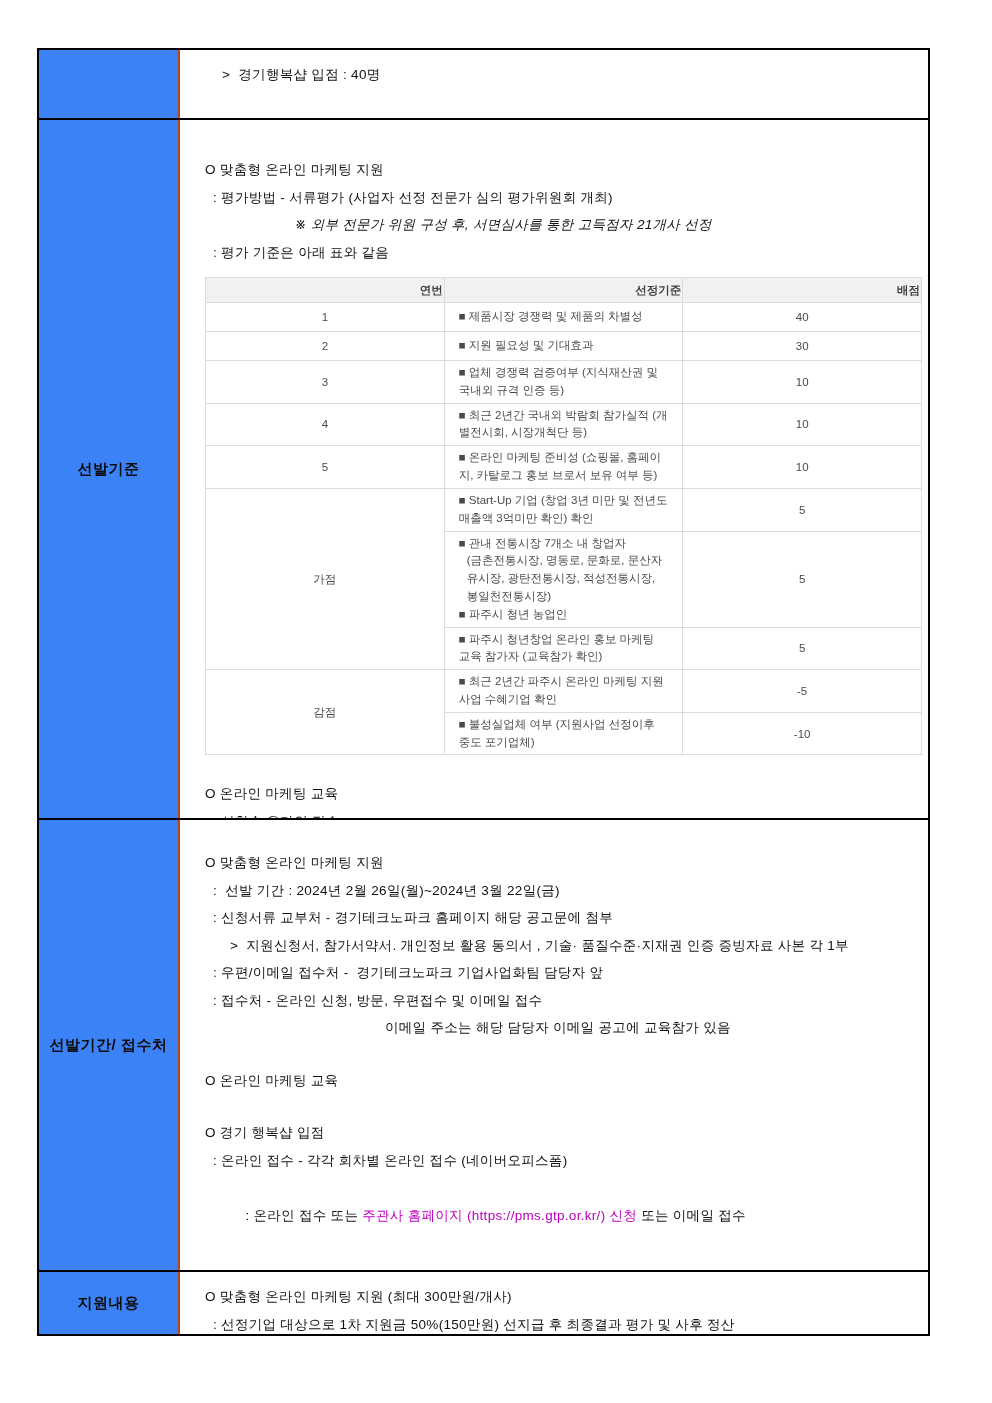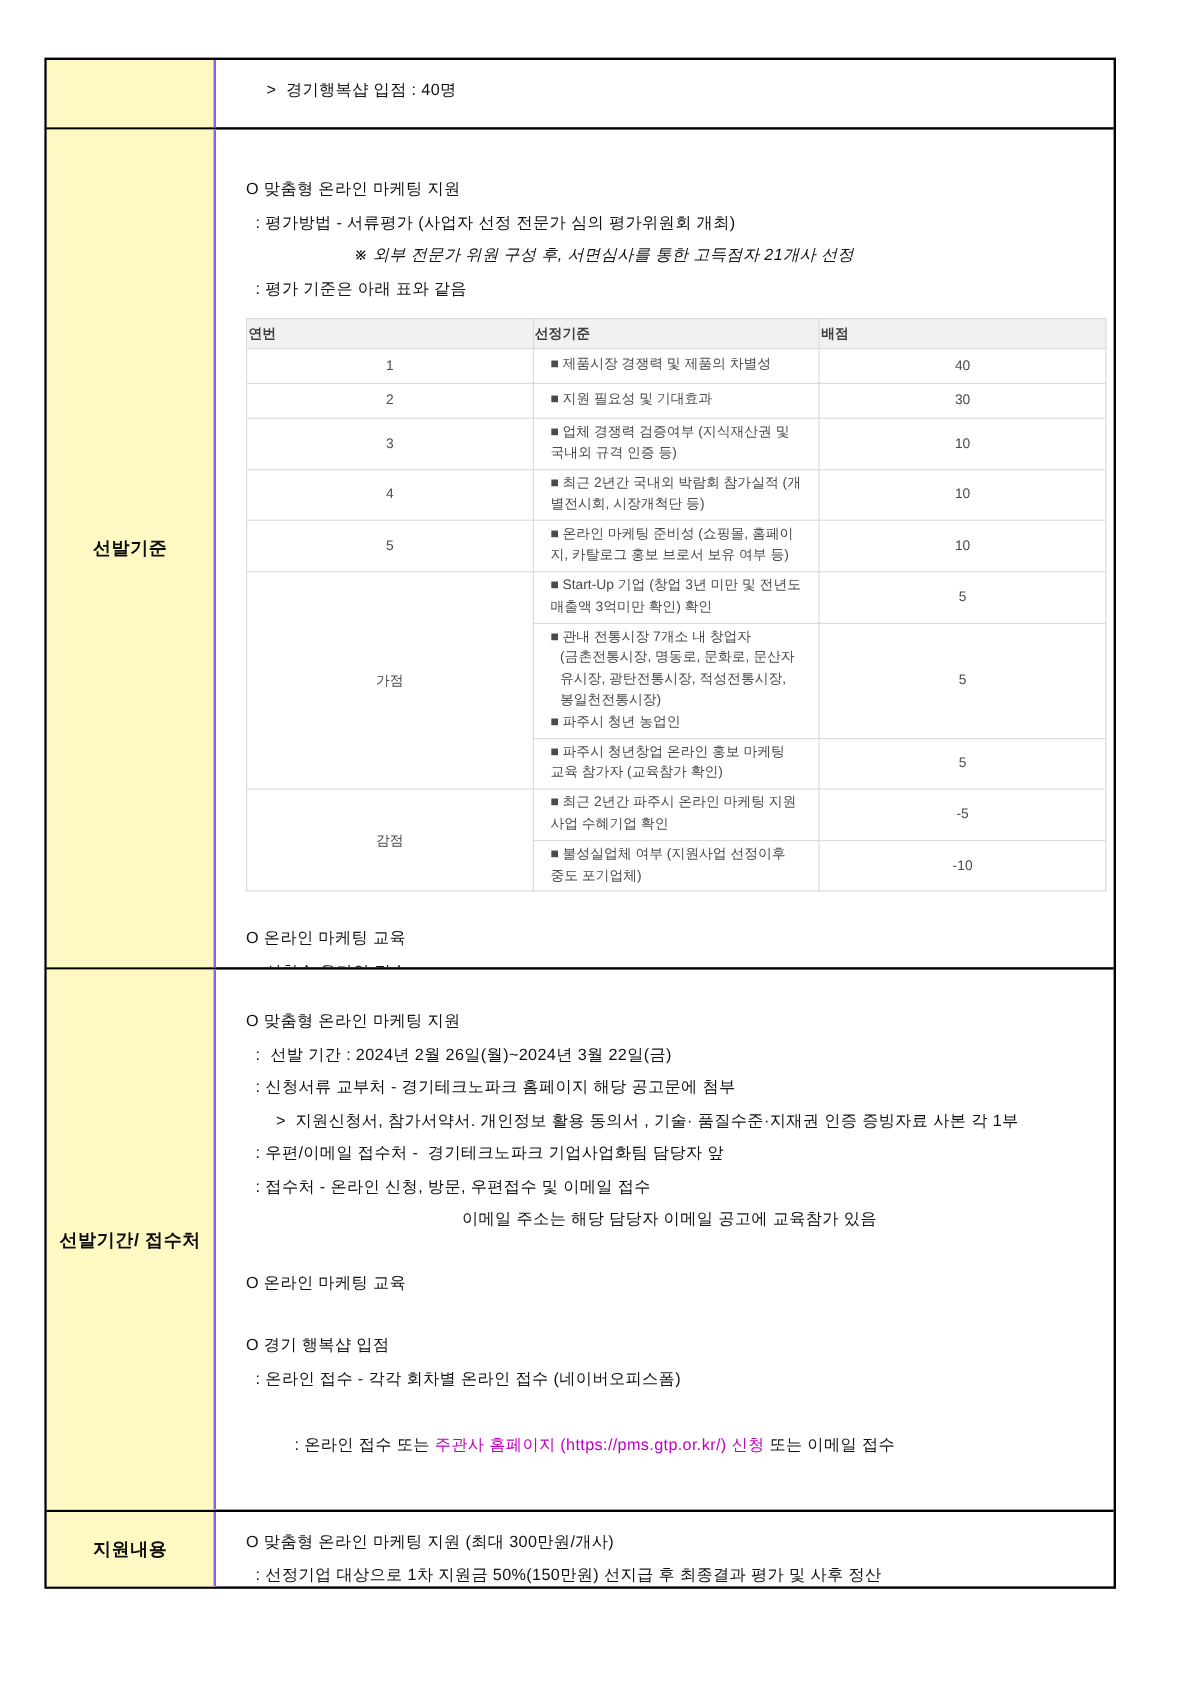--- a/index.html
+++ b/index.html
@@ -6,27 +6,27 @@
   body{
     width:992px;height:1403px;background:#ffffff;position:relative;
     font-family:"Liberation Sans","DejaVu Sans",sans-serif;color:#111111;
   }
   .doc-table{
     position:absolute;left:37px;top:48px;width:893px;
     border:2px solid #000000;box-sizing:border-box;background:#ffffff;
   }
   .row{display:flex;box-sizing:border-box;}
   .row + .row{border-top:2px solid #000000;}
-  .r1{height:56px;}
+  .r1{height:68px;}
   .r2{height:700px;}
   .r3{height:452px;}
   .r4{height:64px;}
   .label-cell{
     flex:0 0 141px;width:141px;box-sizing:border-box;
-    background:#fef9c3;border-right:2px solid #8b5cf6;
+    background:#3b82f6;border-right:2px solid #c2410c;
     display:flex;align-items:center;justify-content:center;
     font-weight:bold;font-size:15px;color:#0d0d0d;letter-spacing:0.5px;
     text-align:center;
   }
   .content-cell{flex:1;position:relative;box-sizing:border-box;overflow:hidden;}
   .ln{
     font-size:13.5px;line-height:27.5px;color:#121212;
     white-space:pre-wrap;letter-spacing:0.3px;
   }
   .ind-o{padding-left:25px;}        
@@ -44,21 +44,21 @@
   
   table.score{
     border-collapse:collapse;margin:11px 0 0 25px;width:717px;
     font-size:11.5px;color:#4A4A4A;table-layout:fixed;
   }
   table.score th,table.score td{
     border:1px solid #DCDCDC;box-sizing:border-box;
   }
   table.score th{
     background:#F1F1F1;font-weight:bold;height:25px;color:#3f3f3f;
-    text-align:left;
+    text-align:right;
   }
   td.cell-no{width:50px;text-align:center;height:29px;}
   td.cell-crit{padding:3px 14px;text-align:left;line-height:1.55;}
   td.cell-score{width:82px;text-align:center;}
   td.cell-crit .sub{padding-left:8px;}
 </style>
 </head>
 <body>
 
 <div class="doc-table">

